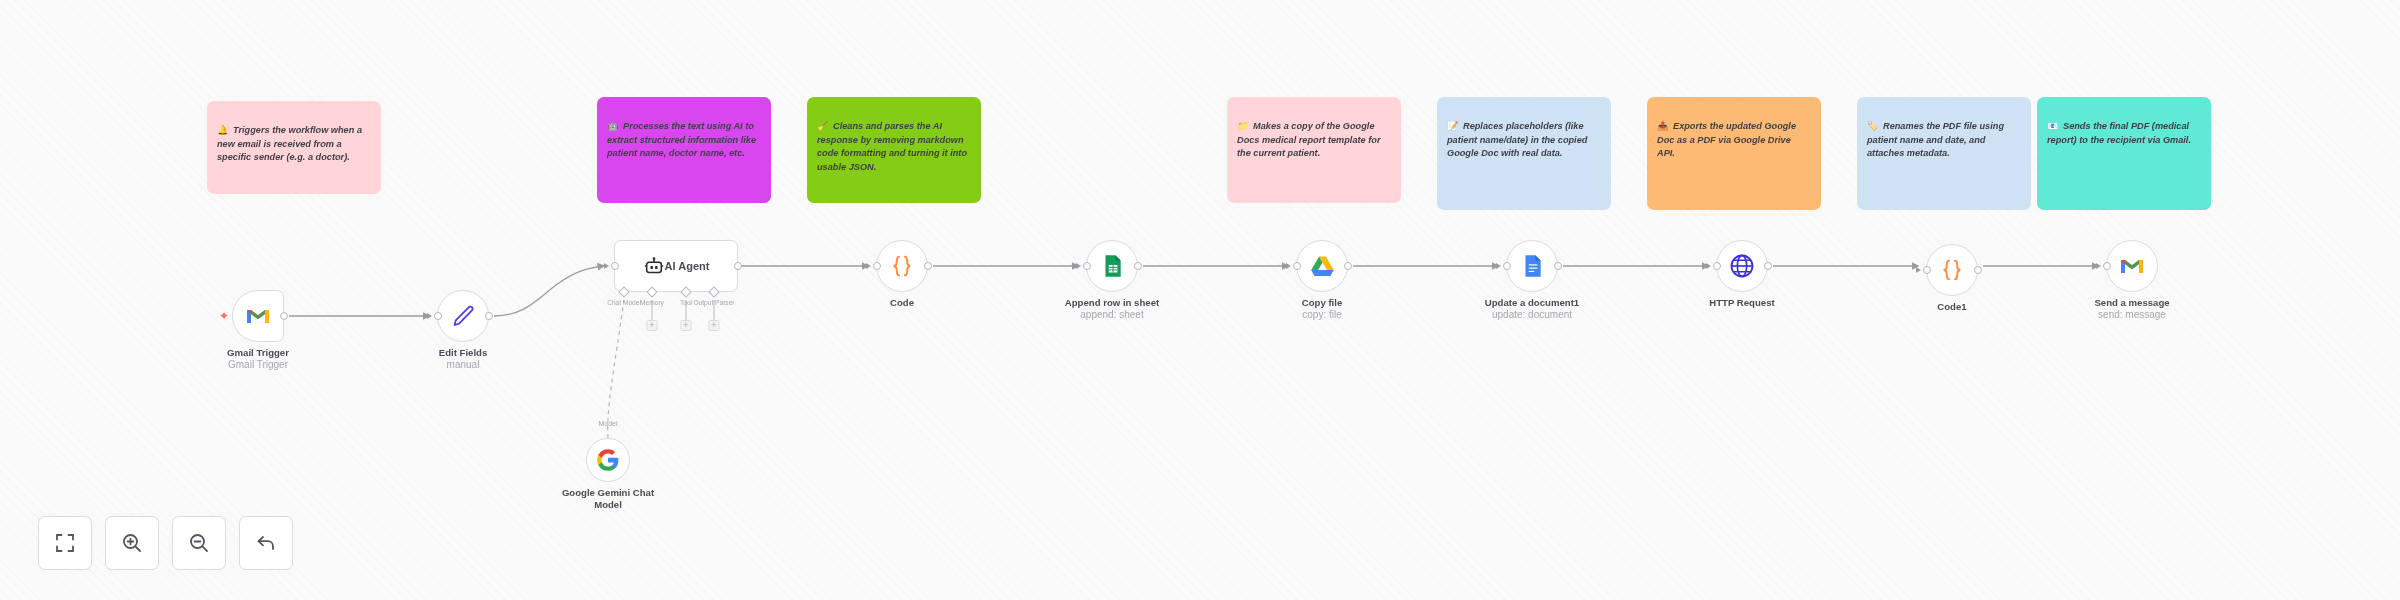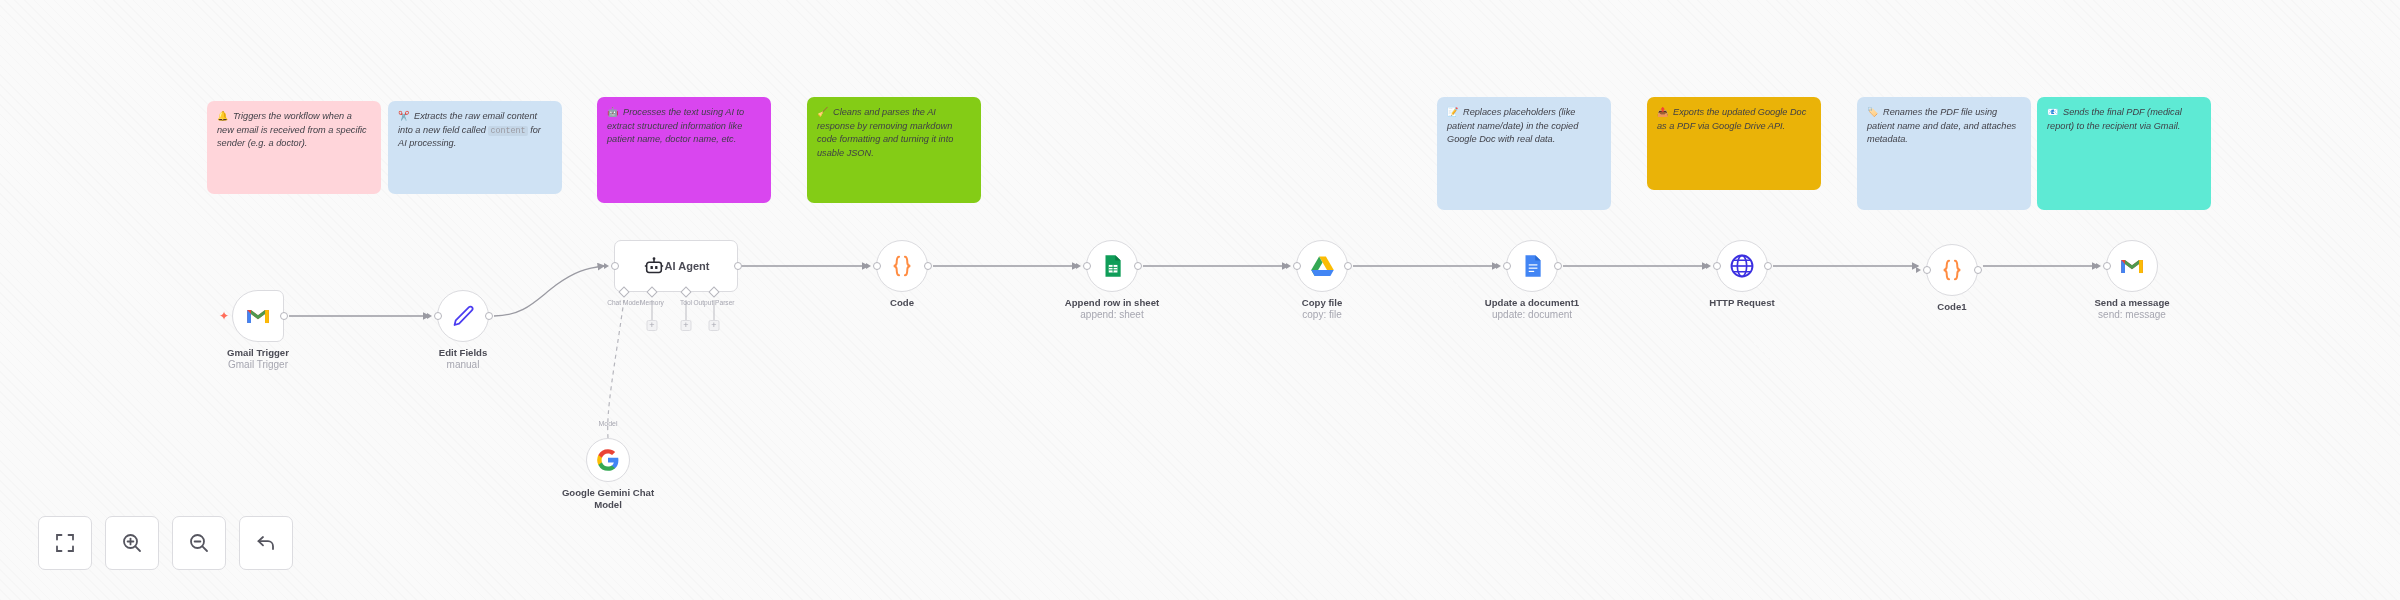--- a/index.html
+++ b/index.html
@@ -11,26 +11,27 @@
       45deg, rgba(0,0,0,0.016) 0px, rgba(0,0,0,0.016) 1px,
       transparent 1px, transparent 7px);
     position: relative;
   }
   #canvas { position: absolute; inset: 0; }
 
   
   .sticky {
     position: absolute;
     border-radius: 7px;
-    padding: 9px 11px 9px 10px;
+    padding: 23px 11px 9px 10px;
     font-size: 9.2px;
     line-height: 1.47;
     color: #3f3f46;
     font-style: italic;
     overflow: hidden;
+    font-weight: bold;
   }
   .sticky .code {
     font-family: "Liberation Mono", monospace;
     font-style: normal;
     background: rgba(0,0,0,0.05);
     color: #9a9aa2;
     padding: 0 2px;
     border-radius: 2px;
     font-size: 8.4px;
   }
@@ -198,25 +199,25 @@
     <path d="M608,438 C606,410 614,370 624,300" stroke="#b6b6bd" stroke-width="1.2" stroke-dasharray="4,4" fill="none"></path>
 
     <g stroke="#c6c6cc" stroke-width="1.2">
       <line x1="652" y1="300" x2="652" y2="322"></line>
       <line x1="686" y1="300" x2="686" y2="322"></line>
       <line x1="714" y1="300" x2="714" y2="322"></line>
     </g>
   </svg>
 
   <div class="sticky" id="sn0" style="left: 207px; top: 101px; width: 174px; height: 93px; background: rgb(255, 213, 218);"><span class="sticky-icon">🔔</span> Triggers the workflow when a new email is received from a specific sender (e.g. a doctor).</div>
-  <div class="sticky" id="sn1" style="left: 388px; top: 101px; width: 174px; height: 93px; background: rgb(207, 226, 244);"><span class="sticky-icon">✂️</span> Extracts the raw email content into a new field called <span class="code">content</span> for AI processing.</div>
   <div class="sticky" id="sn2" style="left: 597px; top: 97px; width: 174px; height: 106px; background: #d946ef;"><span class="sticky-icon">🤖</span> Processes the text using AI to extract structured information like patient name, doctor name, etc.</div>
   <div class="sticky" id="sn3" style="left: 807px; top: 97px; width: 174px; height: 106px; background: #84cc16;"><span class="sticky-icon">🧹</span> Cleans and parses the AI response by removing markdown code formatting and turning it into usable JSON.</div>
+  <div class="sticky" id="sn5" style="left: 1227px; top: 97px; width: 174px; height: 106px; background: rgb(255, 213, 218);"><span class="sticky-icon">📁</span> Makes a copy of the Google Docs medical report template for the current patient.</div>
   <div class="sticky" id="sn6" style="left: 1437px; top: 97px; width: 174px; height: 113px; background: rgb(207, 226, 244);"><span class="sticky-icon">📝</span> Replaces placeholders (like patient name/date) in the copied Google Doc with real data.</div>
-  <div class="sticky" id="sn7" style="left: 1647px; top: 97px; width: 174px; height: 93px; background: #eab308;"><span class="sticky-icon">📤</span> Exports the updated Google Doc as a PDF via Google Drive API.</div>
+  <div class="sticky" id="sn7" style="left: 1647px; top: 97px; width: 174px; height: 113px; background: #fdba74;"><span class="sticky-icon">📤</span> Exports the updated Google Doc as a PDF via Google Drive API.</div>
   <div class="sticky" id="sn8" style="left: 1857px; top: 97px; width: 174px; height: 113px; background: rgb(207, 226, 244);"><span class="sticky-icon">🏷️</span> Renames the PDF file using patient name and date, and attaches metadata.</div>
   <div class="sticky" id="sn9" style="left: 2037px; top: 97px; width: 174px; height: 113px; background: #5eead4;"><span class="sticky-icon">📧</span> Sends the final PDF (medical report) to the recipient via Gmail.</div>
 
   <div class="node trigger" style="left:232px;top:290px">
     <span class="trigger-bolt">✦</span>
     <svg width="26" height="26" viewBox="0 0 24 24">
       <path d="M2 6.5 L2 18.5 L5.5 18.5 L5.5 10.2 L12 15 L18.5 10.2 L18.5 18.5 L22 18.5 L22 6.5 L18.5 6.5 L12 11.4 L5.5 6.5 Z" fill="#ea4335"></path>
       <path d="M2 6.5 L2 18.5 L5.5 18.5 L5.5 10.2 Z" fill="#4285f4"></path>
       <path d="M18.5 6.5 L18.5 18.5 L22 18.5 L22 6.5 Z" fill="#fbbc05"></path>
       <path d="M5.5 10.2 L12 15 L18.5 10.2 L18.5 6.5 L12 11.4 L5.5 6.5 Z" fill="#34a853" opacity="0.85"></path>

